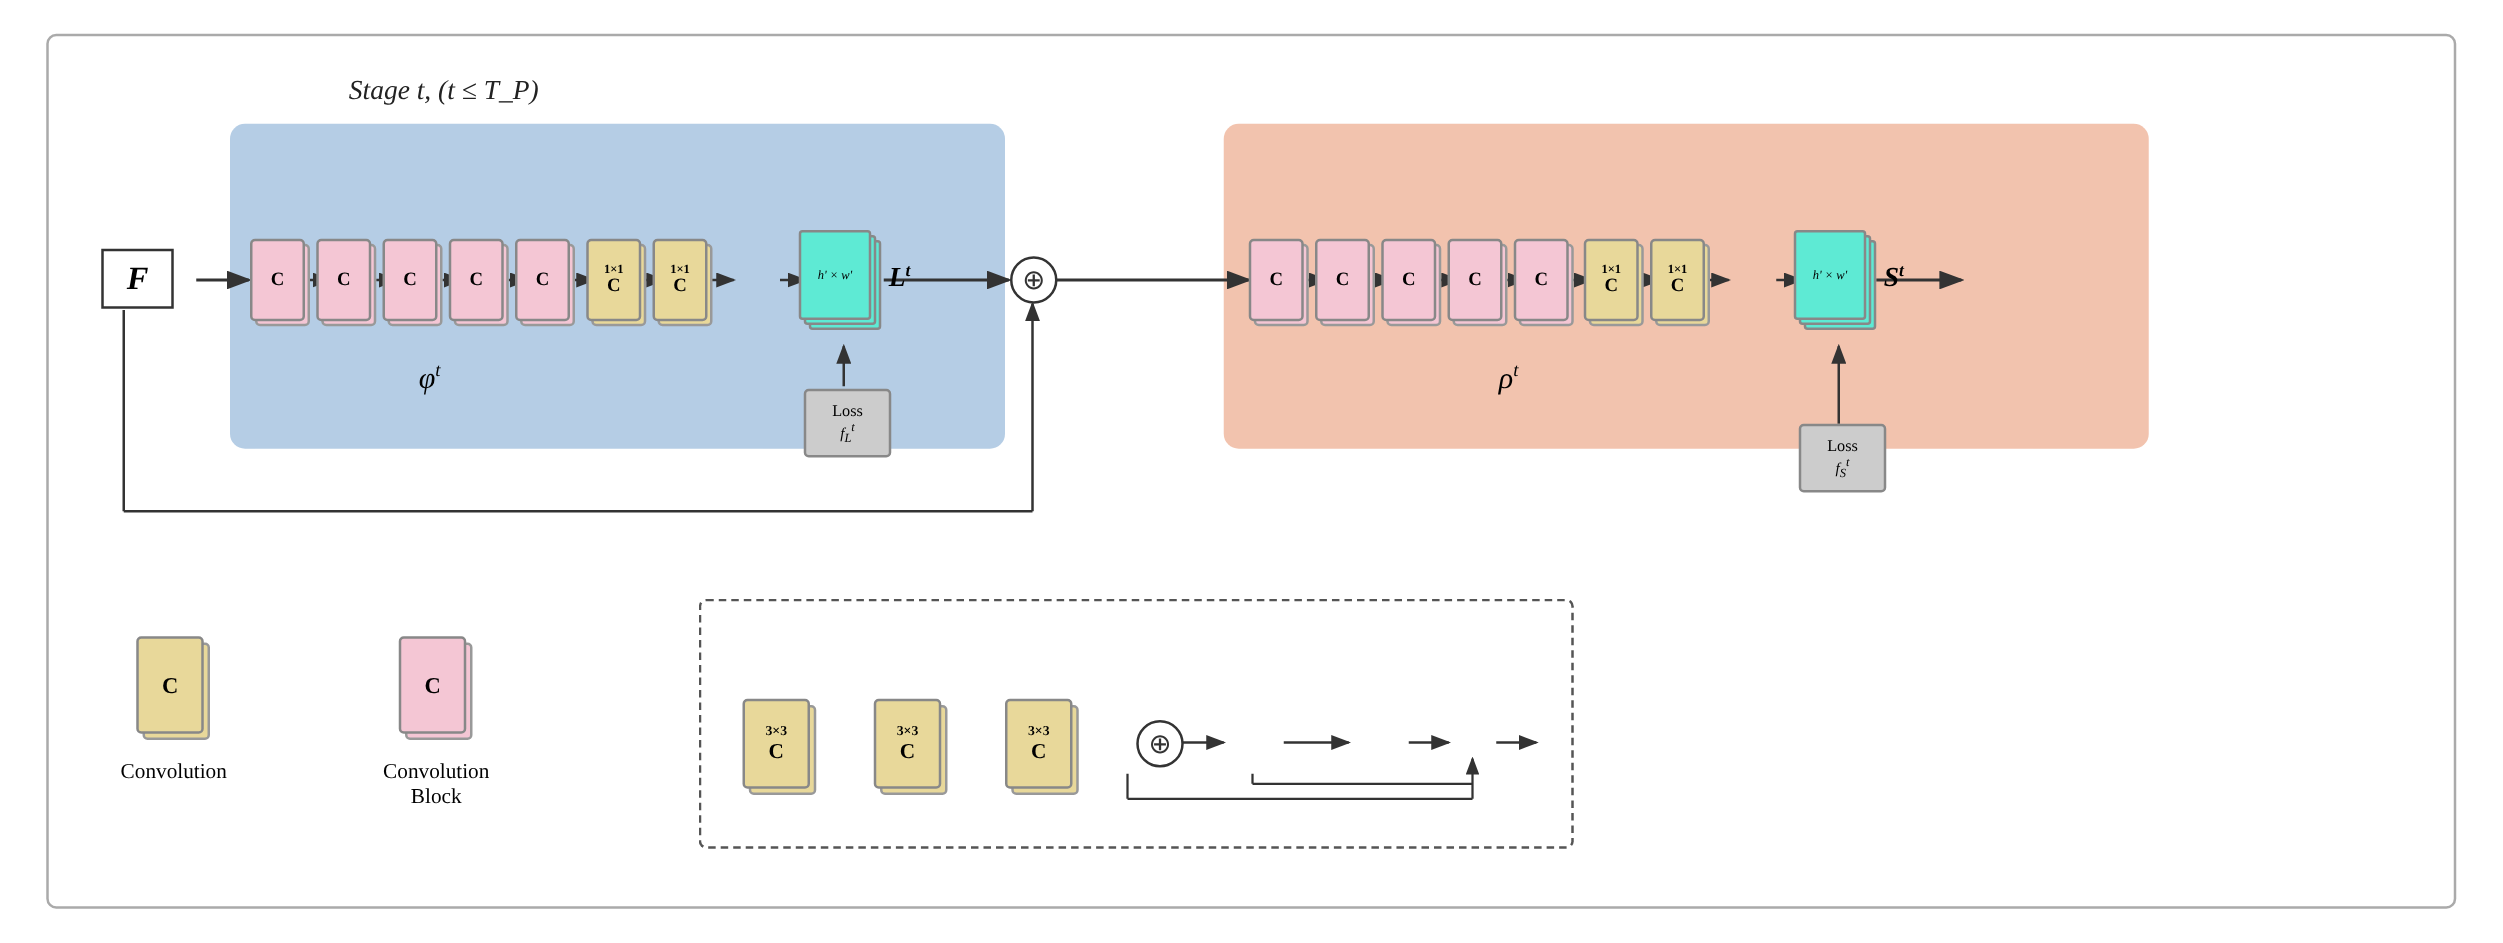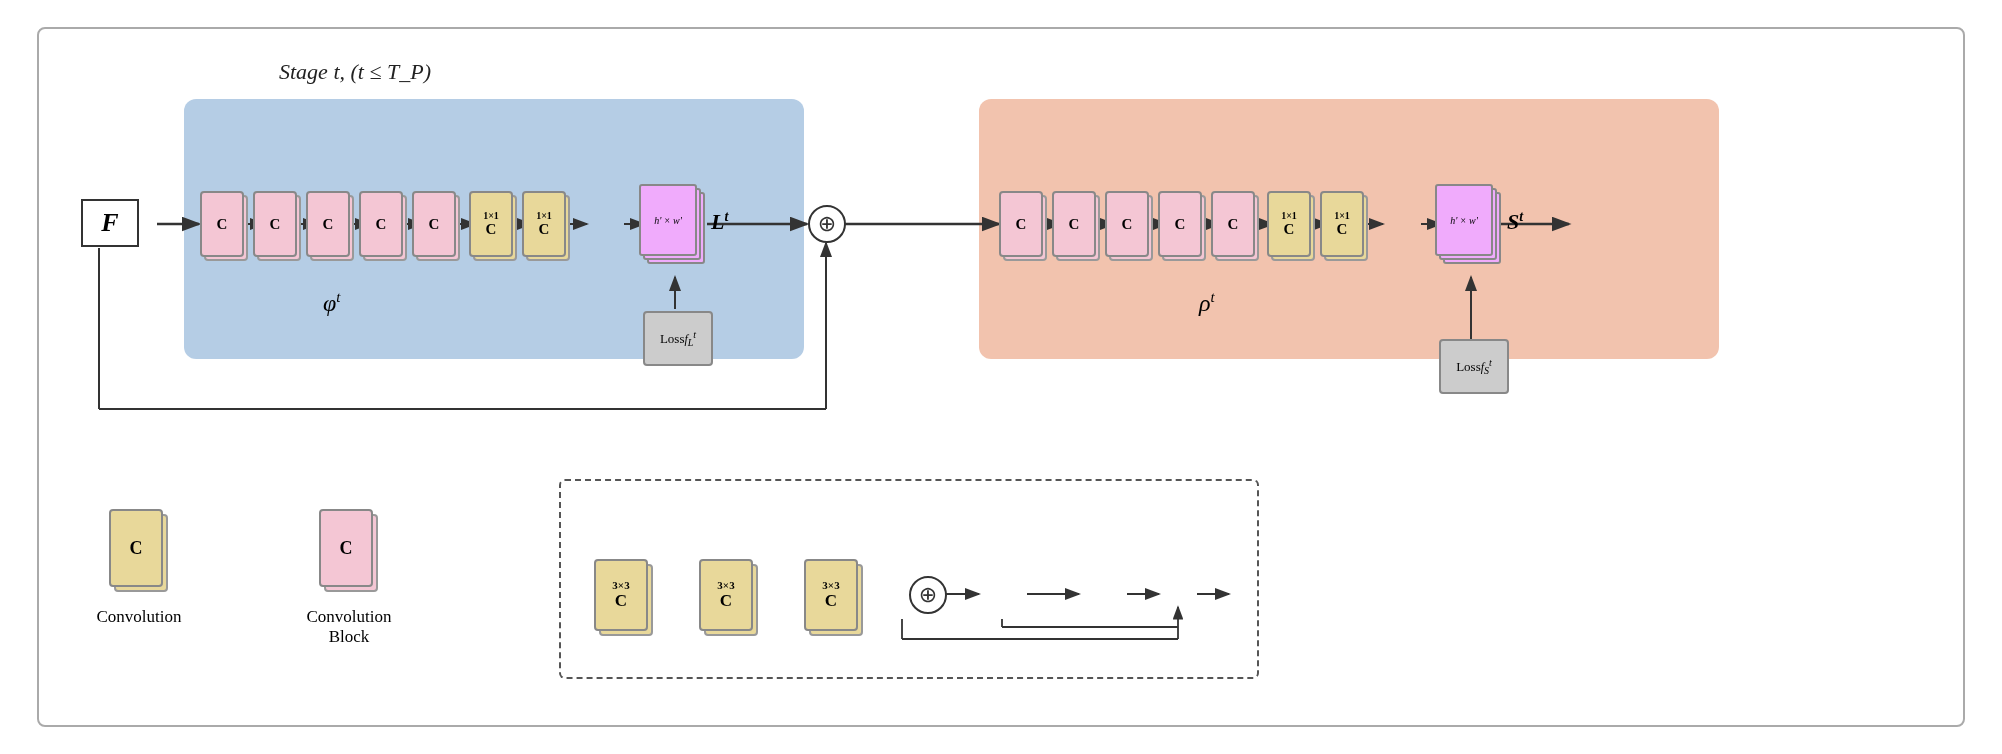--- a/index.html
+++ b/index.html
@@ -66,21 +66,21 @@
     }
     .card-pink {
       background: #f4c6d4;
     }
     .card-yellow {
       background: #e8d89a;
     }
     .stacked-page {
       position: absolute;
       border: 2px solid #888;
-      background: #f0abfc;
+      background: #5eead4;
       border-radius: 3px;
     }
 
     
     svg.arrows {
       position: absolute;
       top: 0; left: 0;
       width: 100%;
       height: 100%;
       pointer-events: none;
@@ -116,21 +116,21 @@
       font-style: italic;
     }
 
     
     .loss-box {
       position: absolute;
       border: 2px solid #888;
       background: #ccc;
       border-radius: 4px;
       display: flex;
-      flex-direction: row;
+      flex-direction: column;
       align-items: center;
       justify-content: center;
       font-size: 13px;
       padding: 4px 8px;
     }
 
     
     .dashed-box {
       position: absolute;
       border: 2px dashed #555;
@@ -275,21 +275,21 @@
 
   <div style="position:absolute; left:672px; top:180px; font-size:22px; font-style:italic; font-weight:bold;">
     <b><i>L</i><sup style="font-size:14px;">t</sup></b>
   </div>
 
   <div class="loss-box" style="left:604px; top:282px; width:70px; height:55px;">
     <span style="font-size:13px; font-weight:normal;">Loss</span>
     <span style="font-size:12px; font-style:italic;">f<sub>L</sub><sup>t</sup></span>
   </div>
 
-  <div style="position:absolute; left:284px; top:260px; font-size:24px; font-style:italic;">
+  <div style="position:absolute; left:296px; top:260px; font-size:24px; font-style:italic;">
     <i>φ<sup style="font-size:15px;">t</sup></i>
   </div>
 
   <div class="circle-plus" style="left:769px; top:176px;">⊕</div>
 
   <div style="position:absolute; left:960px; top:162px;">
     <div class="card card-pink" style="width:44px; height:66px; left:4px; top:4px; position:absolute; border-color:#999;"></div>
     <div class="card card-pink" style="width:44px; height:66px; left:0px; top:0px; position:absolute; font-size:15px; font-weight:bold;">
       <span style="font-weight:bold; font-size:15px;">C</span>
     </div>

